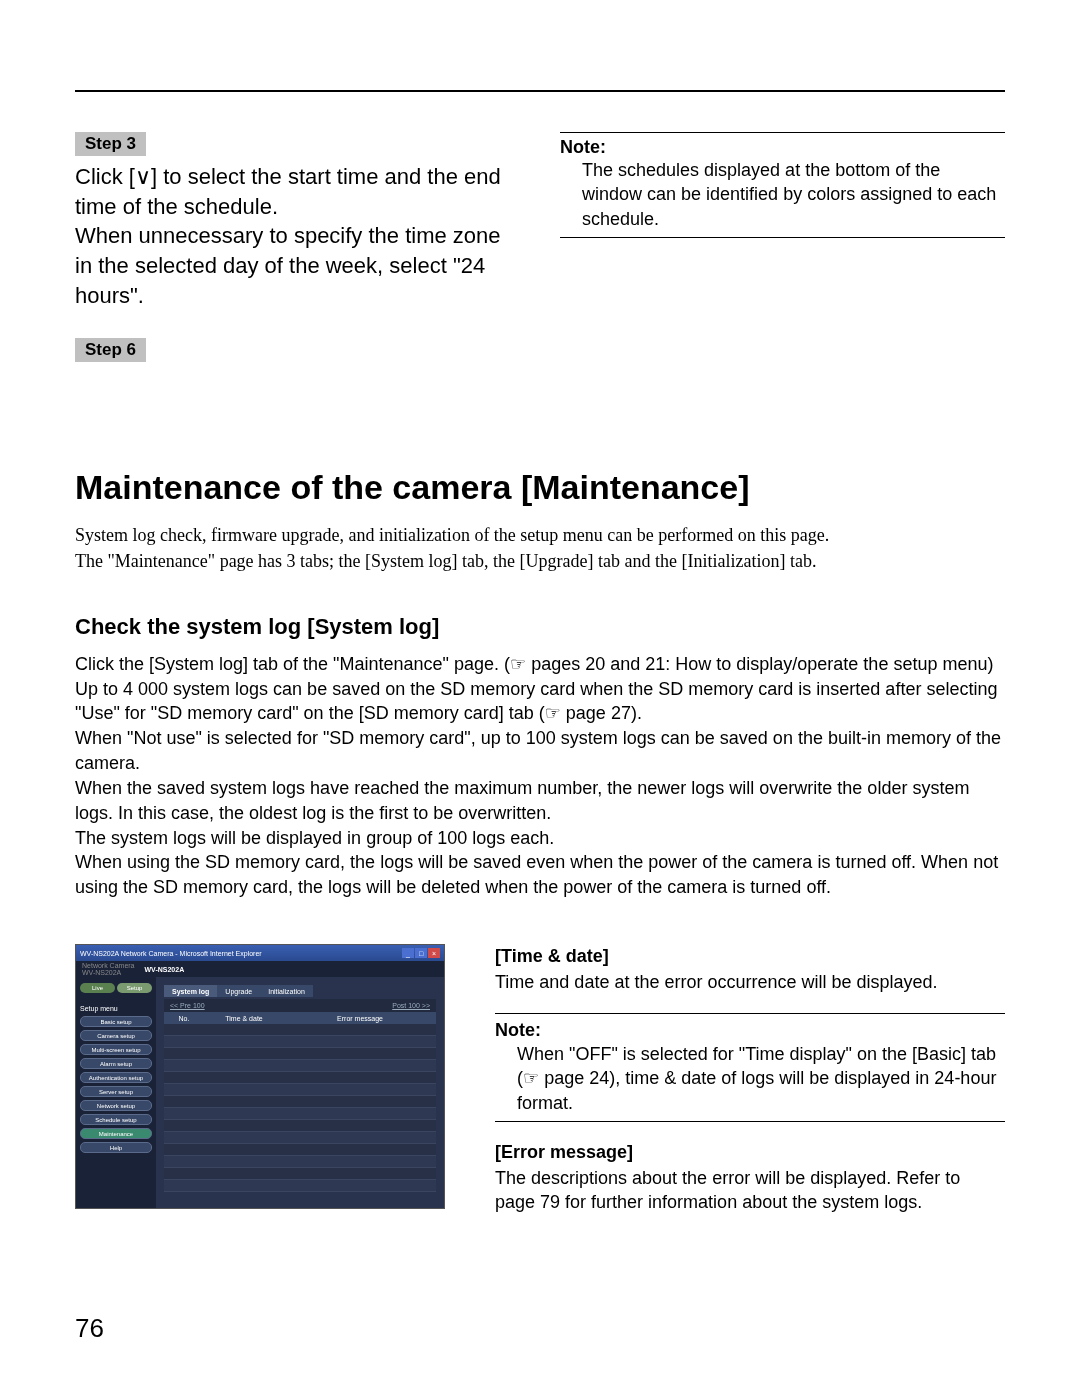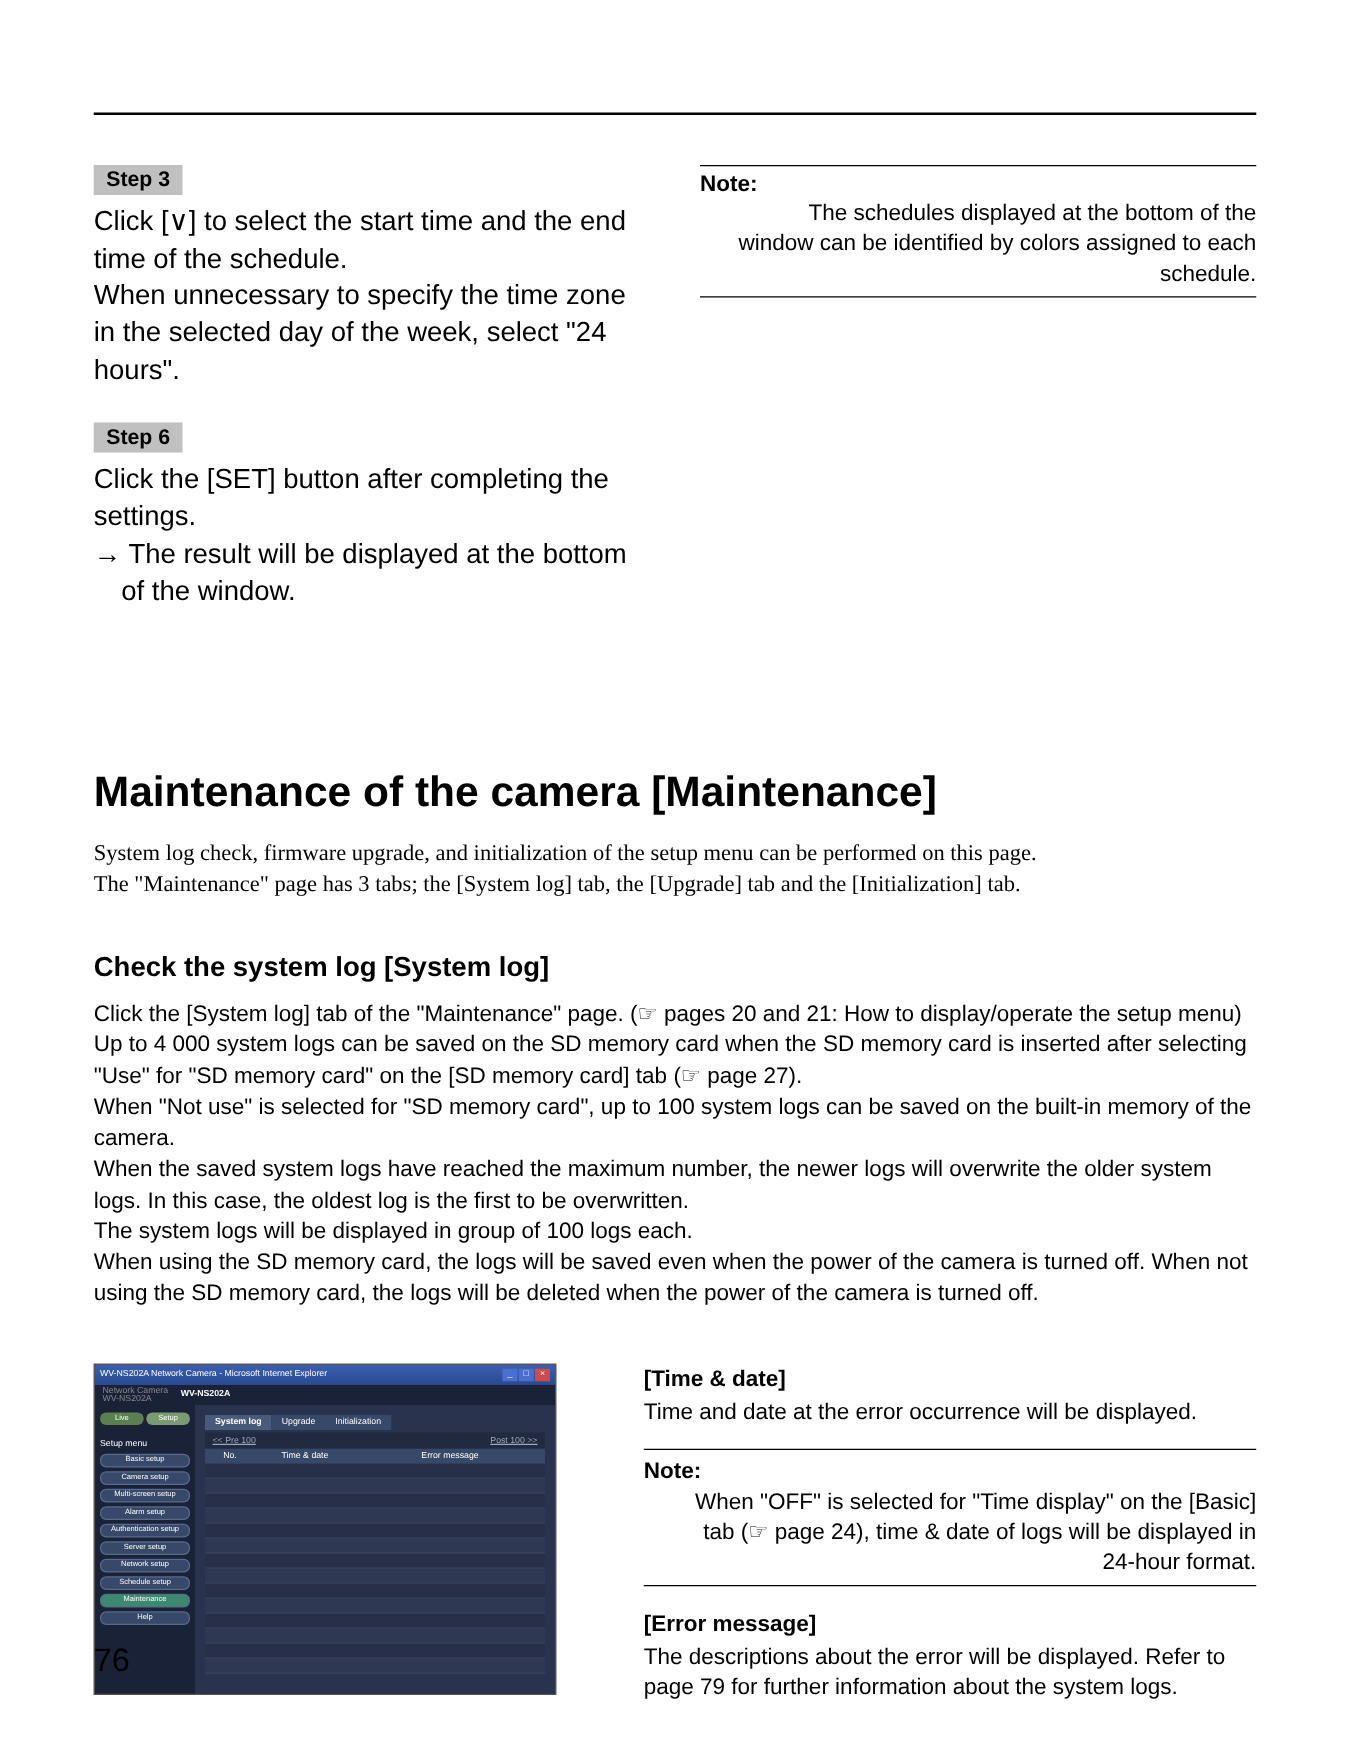--- a/index.html
+++ b/index.html
@@ -19,28 +19,28 @@
       display: inline-block;
       background: #c0c0c0;
       font-weight: bold;
       font-size: 17px;
       padding: 2px 10px;
       margin-bottom: 6px;
     }
     .step-text { font-size: 22px; line-height: 1.35; margin-bottom: 28px; }
     .note-rule-top { border-top: 1px solid #000; }
     .note-title { font-weight: bold; font-size: 18px; margin-top: 4px; }
-    .note-body { font-size: 18px; line-height: 1.35; padding-left: 22px; margin-bottom: 6px; text-align: right; }
+    .note-body { font-size: 18px; line-height: 1.35; padding-left: 22px; margin-bottom: 6px; }
     .note-rule-bot { border-top: 1px solid #000; }
     .arrow-hang { padding-left: 22px; text-indent: -22px; }
     h1.main-heading { font-size: 34px; font-weight: bold; margin-bottom: 16px; }
     .section-intro { font-size: 18px; line-height: 1.4; margin-bottom: 40px; }
     h2.sub-heading { font-size: 22px; font-weight: bold; margin-bottom: 12px; }
     .syslog-intro { font-size: 18px; line-height: 1.38; margin-bottom: 44px; }
-    .bottom-row { display: flex; gap: 60px; }
+    .bottom-row { display: flex; gap: 40px; }
     .screenshot-wrap { flex: 0 0 380px; }
     .screenshot {
       width: 370px;
       height: 265px;
       background: #2a334d;
       border: 1px solid #555;
       position: relative;
       overflow: hidden;
     }
     .ss-titlebar {
@@ -151,24 +151,20 @@
 <div class="top-rule"></div>
 
 <div class="top-columns">
   <div class="col">
     <div class="step-label">Step 3</div>
     <div class="step-text">
       <div>Click [∨] to select the start time and the end time of the schedule.</div>
       <div>When unnecessary to specify the time zone in the selected day of the week, select "24 hours".</div>
     </div>
     <div class="step-label">Step 6</div>
-    <div class="step-text">
-      <div>Click the [SET] button after completing the settings.</div>
-      <div class="arrow-hang">→ The result will be displayed at the bottom of the window.</div>
-    </div>
   </div>
   <div class="col">
     <div class="note-rule-top"></div>
     <div class="note-title">Note:</div>
     <div class="note-body">The schedules displayed at the bottom of the window can be identified by colors assigned to each schedule.</div>
     <div class="note-rule-bot"></div>
   </div>
 </div>
 
 <h1 class="main-heading">Maintenance of the camera [Maintenance]</h1>

